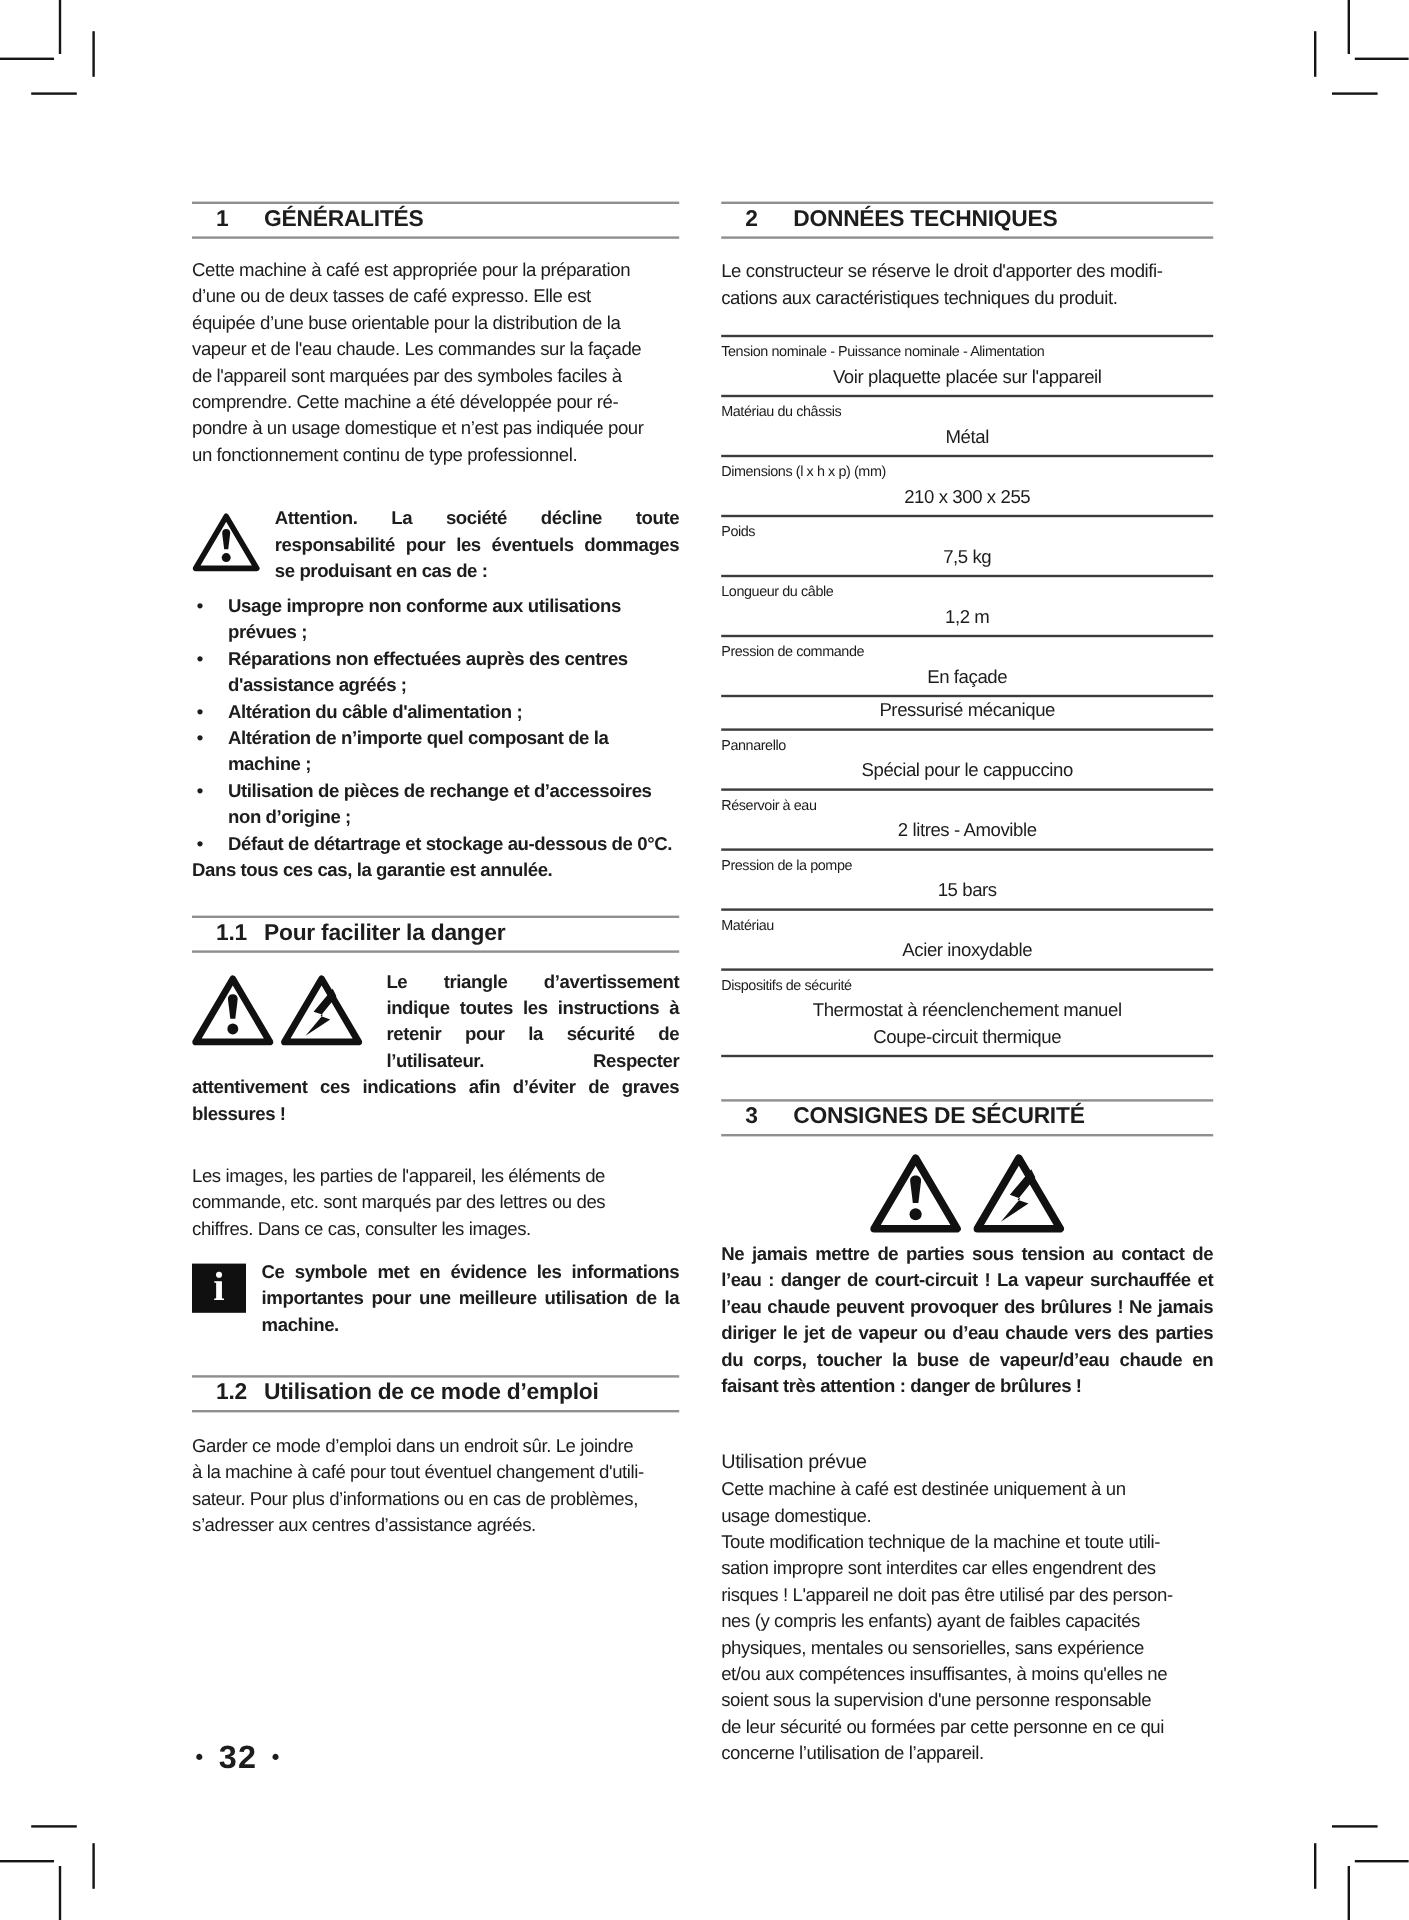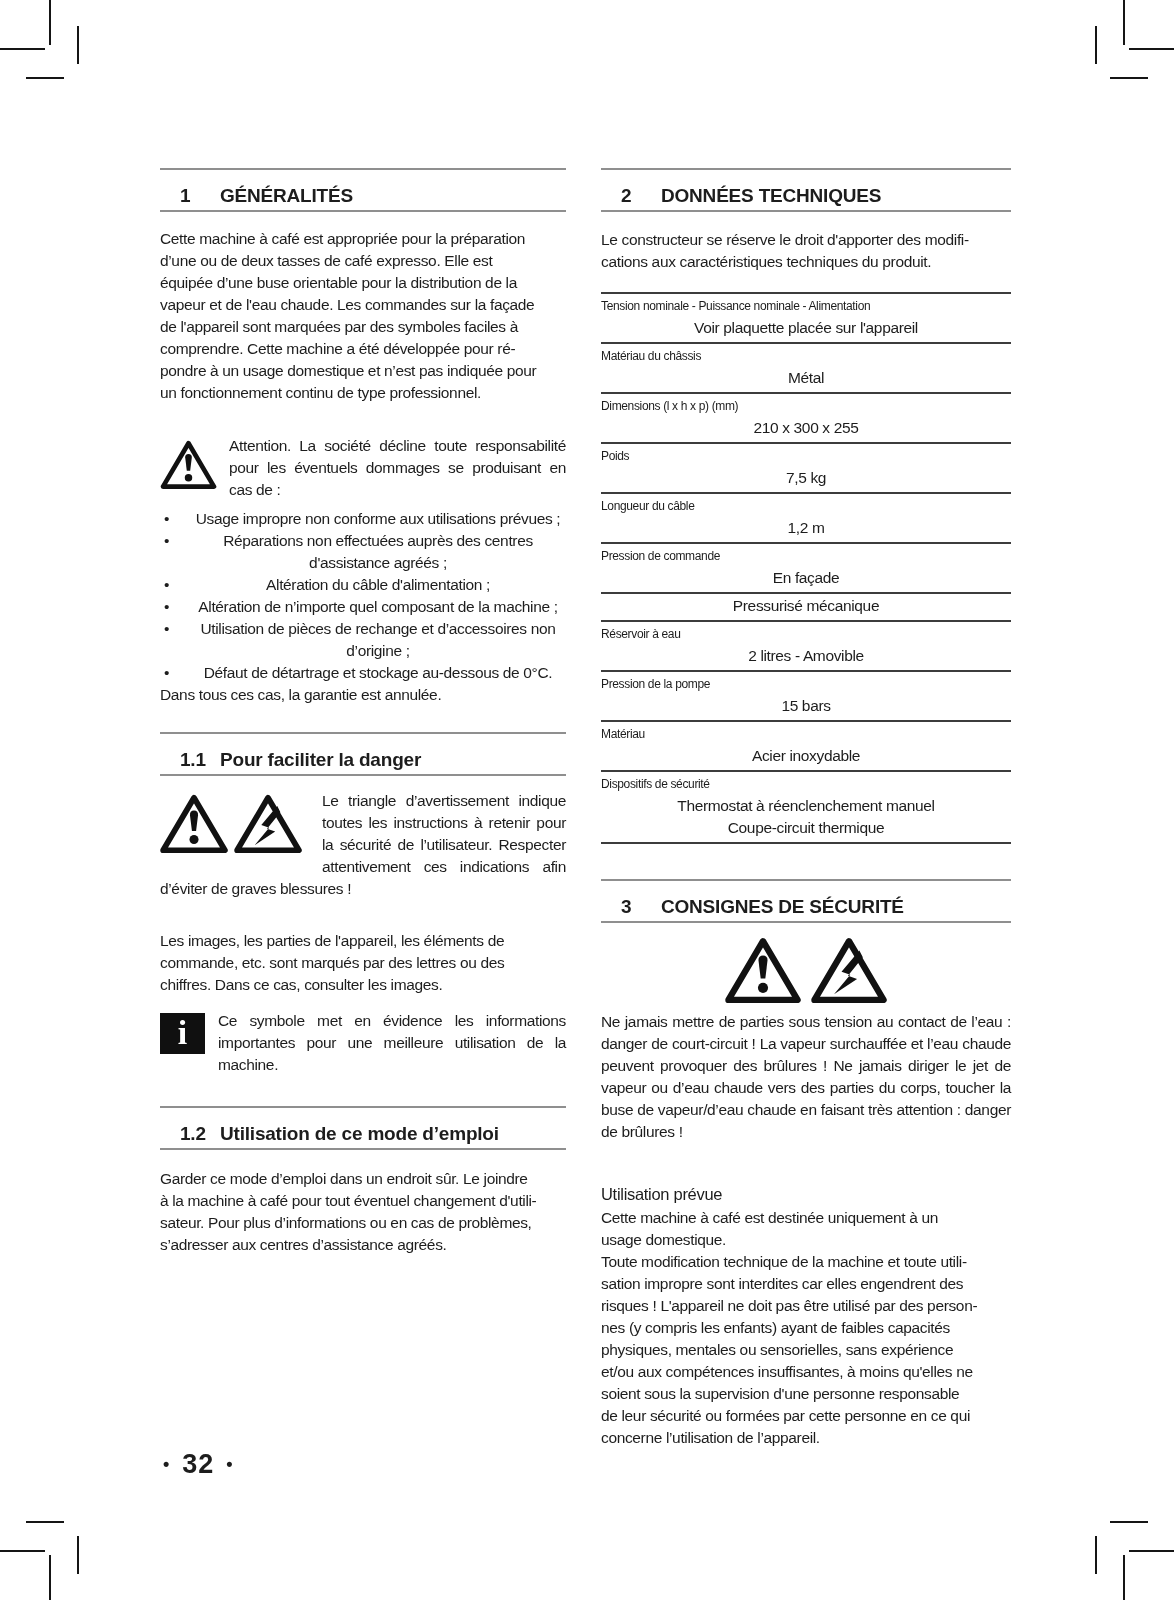--- a/index.html
+++ b/index.html
@@ -7,40 +7,40 @@
     width:1174px;height:1600px;position:relative;background:#fff;
     font-family:"Liberation Sans",sans-serif;color:#1d1d1d;
     -webkit-font-smoothing:antialiased;overflow:hidden;
   }
   .col{position:absolute;top:168px;}
   .col-left{left:160px;width:406px;}
   .col-right{left:601px;width:410px;}
 
   .sec-head{
     border-top:2px solid #8f8f8f;border-bottom:2px solid #8f8f8f;
-    padding:16px 0 4px;font-weight:bold;font-size:19px;line-height:20px;
+    padding:3px 0 4px;font-weight:bold;font-size:19px;line-height:20px;
     letter-spacing:-0.2px;
   }
   .sec-head .num{display:inline-block;padding-left:20px;width:40px;}
 
   p,.txt{margin:0;font-size:15.5px;line-height:22px;letter-spacing:-0.35px;}
   .preline{white-space:pre-line;}
-  .b{font-weight:normal;}
+  .b{font-weight:bold;}
   .just{text-align:justify;}
 
   .mt2{margin-top:2px}.mt6{margin-top:6px}
   .mt12{margin-top:12px}.mt14{margin-top:14px}.mt16{margin-top:16px}
   .mt17{margin-top:17px}.mt18{margin-top:18px}.mt19{margin-top:19px}
   .mt26{margin-top:26px}.mt30{margin-top:30px}.mt31{margin-top:31px}
   .mt35{margin-top:35px}.mt40{margin-top:40px}
 
   ul.bullets{list-style:none;margin:7px 0 0;padding:0;}
   ul.bullets li{
-    position:relative;padding-left:30px;font-weight:normal;
-    font-size:15.5px;line-height:22px;letter-spacing:-0.35px;text-align:center;
+    position:relative;padding-left:30px;font-weight:bold;
+    font-size:15.5px;line-height:22px;letter-spacing:-0.35px;
   }
   ul.bullets li::before{content:"•";position:absolute;left:4px;}
 
   .float-icon{float:left;}
   .tri-att{margin:4px 12px 2px 0;}
   .tri-pair{margin:2px 14px 2px 0;}
   .tri-pair svg{margin-right:6px;vertical-align:top;}
   .info-box{
     float:left;width:45px;height:41px;background:#101010;margin:3px 13px 2px 0;
     color:#fff;text-align:center;font-family:"Liberation Serif",serif;
@@ -197,20 +197,24 @@
       <div class="tvalue">1,2 m</div>
     </div>
     <div class="trow">
       <div class="tlabel">Pression de commande</div>
       <div class="tvalue">En façade</div>
     </div>
     <div class="trow">
       <div class="tvalue">Pressurisé mécanique</div>
     </div>
     <div class="trow">
+      <div class="tlabel">Pannarello</div>
+      <div class="tvalue">Spécial pour le cappuccino</div>
+    </div>
+    <div class="trow">
       <div class="tlabel">Réservoir à eau</div>
       <div class="tvalue">2 litres - Amovible</div>
     </div>
     <div class="trow">
       <div class="tlabel">Pression de la pompe</div>
       <div class="tvalue">15 bars</div>
     </div>
     <div class="trow">
       <div class="tlabel">Matériau</div>
       <div class="tvalue">Acier inoxydable</div>

